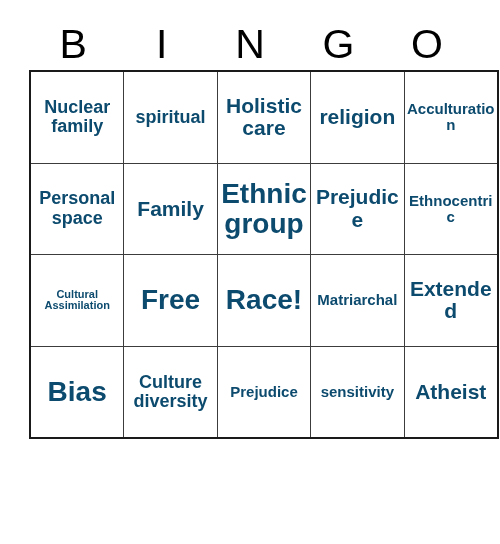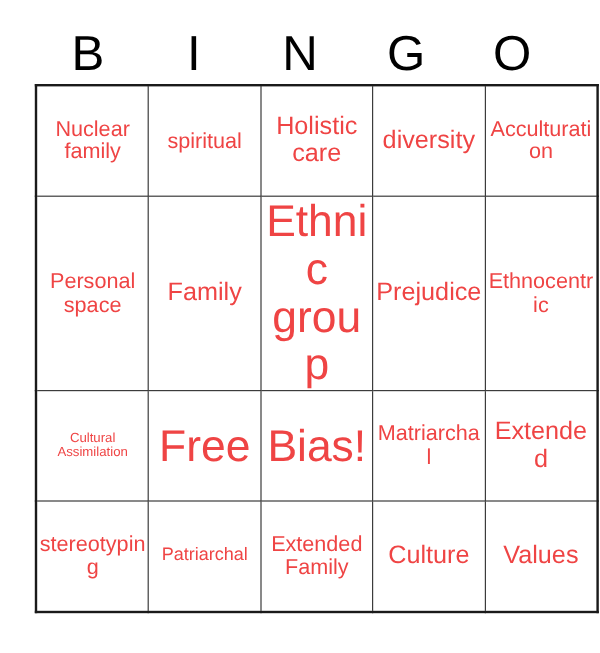--- a/index.html
+++ b/index.html
@@ -42,36 +42,37 @@
   }
   #grid td {
     width: 88.4px;
     height: 88.6px;
     border: 1px solid #3c3c3c;
     text-align: center;
     vertical-align: middle;
     padding: 1px 2px;
     overflow: hidden;
     word-wrap: break-word;
-    color: #ef4444;
+    color: #0c4a6e;
+    font-weight: bold;
   }
   #grid {
     border: 2px solid #1a1a1a;
   }
   .cell-text {
     display: block;
     line-height: 1.08;
   }
   
   .fs-xs  { font-size: 11px; }
-  .fs-s   { font-size: 18px; }
+  .fs-s   { font-size: 15px; }
   .fs-m   { font-size: 15px; }
   .fs-l   { font-size: 18px; }
   .fs-xl  { font-size: 21px; }
-  .fs-xxl { font-size: 37px; }
+  .fs-xxl { font-size: 28px; }
 </style>
 </head>
 <body>
 
 <div id="card">
 
   <div id="header-row">
     <div class="header-letter">B</div>
     <div class="header-letter">I</div>
     <div class="header-letter">N</div>
@@ -85,21 +86,21 @@
         <td>
             <span class="cell-text fs-l">Nuclear family</span>
           </td>
         <td>
             <span class="cell-text fs-l">spiritual</span>
           </td>
         <td>
             <span class="cell-text fs-xl">Holistic care</span>
           </td>
         <td>
-            <span class="cell-text fs-xl">diversity</span>
+            <span class="cell-text fs-xl">religion</span>
           </td>
         <td>
             <span class="cell-text fs-s">Acculturation</span>
           </td>
       </tr>
       <tr>
         <td>
             <span class="cell-text fs-l">Personal space</span>
           </td>
         <td>
@@ -116,42 +117,42 @@
           </td>
       </tr>
       <tr>
         <td>
             <span class="cell-text fs-xs">Cultural Assimilation</span>
           </td>
         <td>
             <span class="cell-text fs-xxl">Free</span>
           </td>
         <td>
-            <span class="cell-text fs-xxl">Bias!</span>
+            <span class="cell-text fs-xxl">Race!</span>
           </td>
         <td>
             <span class="cell-text fs-s">Matriarchal</span>
           </td>
         <td>
             <span class="cell-text fs-xl">Extended</span>
           </td>
       </tr>
       <tr>
         <td>
-            <span class="cell-text fs-s">stereotyping</span>
+            <span class="cell-text fs-xxl">Bias</span>
           </td>
         <td>
-            <span class="cell-text fs-m">Patriarchal</span>
+            <span class="cell-text fs-l">Culture diversity</span>
           </td>
         <td>
-            <span class="cell-text fs-l">Extended Family</span>
+            <span class="cell-text fs-m">Prejudice</span>
           </td>
         <td>
-            <span class="cell-text fs-xl">Culture</span>
+            <span class="cell-text fs-m">sensitivity</span>
           </td>
         <td>
-            <span class="cell-text fs-xl">Values</span>
+            <span class="cell-text fs-xl">Atheist</span>
           </td>
       </tr>
     </tbody>
   </table>
 
 </div>
 
 </body></html>

